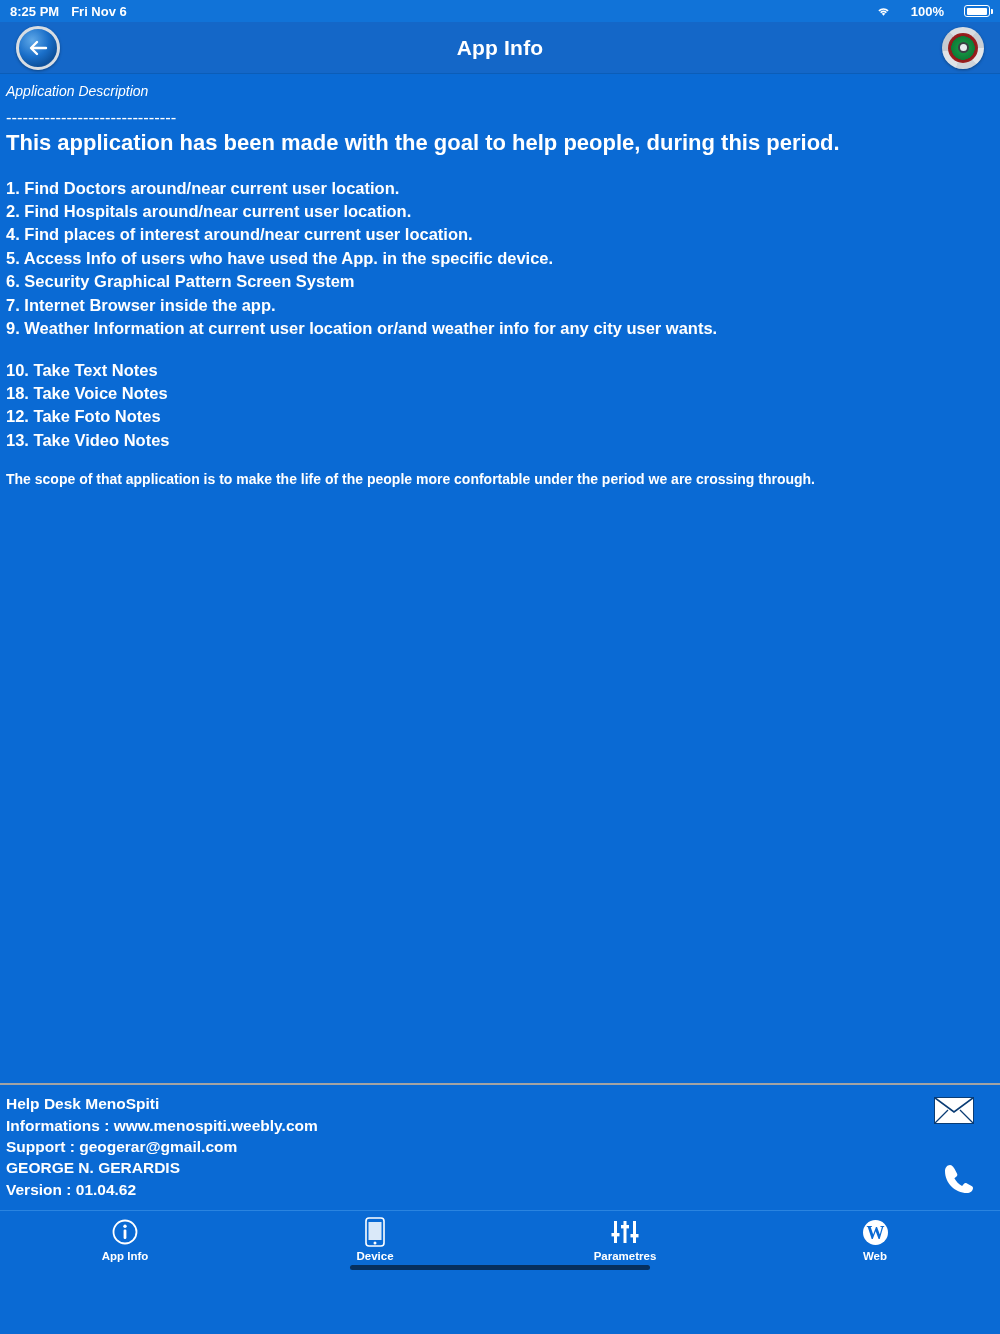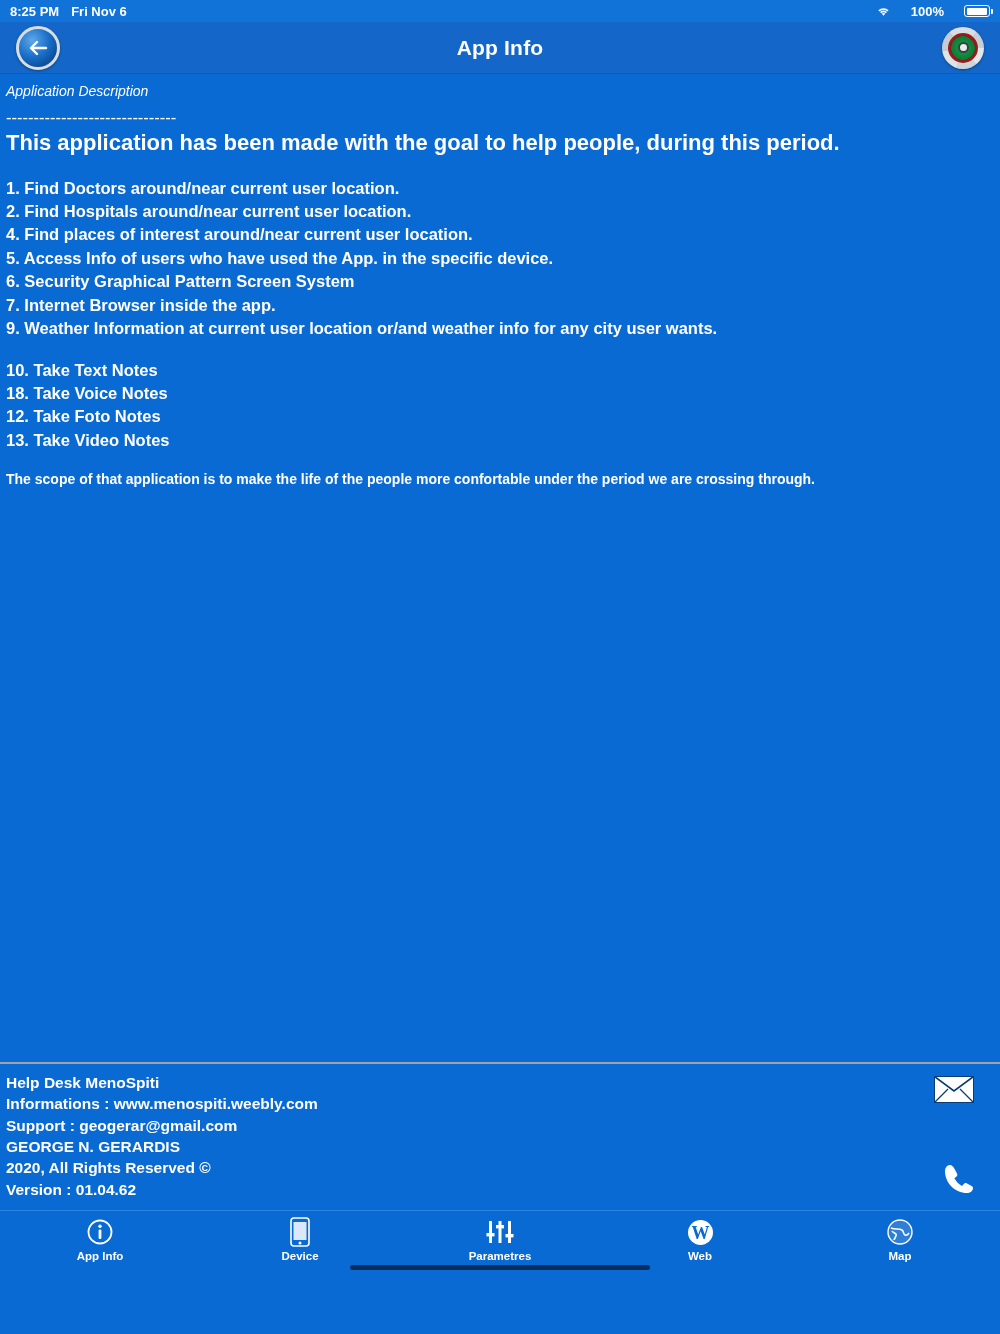--- a/index.html
+++ b/index.html
@@ -223,21 +223,20 @@
     <div class="blank-line"></div>
 
     <div class="closing">The scope of that application is to make the  life of the people more confortable under the period we are crossing through.</div>
   </div>
 
   <div class="footer-info">
     <div class="line">Help Desk MenoSpiti</div>
     <div class="line">Informations : www.menospiti.weebly.com</div>
     <div class="line">Support      : geogerar@gmail.com</div>
     <div class="line">GEORGE N. GERARDIS</div>
-    <div class="line">2020, All Rights Reserved ©</div>
     <div class="line">Version : 01.04.62</div>
 
     <div class="mail-icon">
       <svg width="40" height="27" viewBox="0 0 40 27">
         <rect x="0.5" y="0.5" width="39" height="26" fill="#ffffff" stroke="#0a3c74" stroke-width="1"></rect>
         <path d="M0.5 0.5 L20 15 L39.5 0.5" fill="none" stroke="#0a3c74" stroke-width="1.6"></path>
         <path d="M0.5 26.5 L14 13" fill="none" stroke="#0a3c74" stroke-width="1.2"></path>
         <path d="M39.5 26.5 L26 13" fill="none" stroke="#0a3c74" stroke-width="1.2"></path>
       </svg>
     </div>
@@ -289,26 +288,16 @@
     <div class="tab">
       <span class="glyph">
         <svg width="27" height="27" viewBox="0 0 27 27">
           <circle cx="13.5" cy="13.5" r="12.5" fill="#ffffff"></circle>
           <text x="13.5" y="20" text-anchor="middle" font-family="Liberation Serif, serif" font-size="18" font-weight="bold" fill="#0a6ad4">W</text>
         </svg>
       </span>
       <span class="label">Web</span>
     </div>
 
-    <div class="tab">
-      <span class="glyph">
-        <svg width="26" height="26" viewBox="0 0 26 26">
-          <circle cx="13" cy="13" r="12" fill="#2f7fd6" stroke="#ffffff" stroke-width="1.4"></circle>
-          <path d="M4 9 c4 2 8 0 11 2 c2 1.5 1 4 3 5 c1.5 0.8 3-0.5 4-2" fill="none" stroke="#ffffff" stroke-width="1.6"></path>
-          <path d="M7 21 c1-3 3-4 2-6 c-0.6-1.2-3-1-4-3" fill="none" stroke="#ffffff" stroke-width="1.6"></path>
-        </svg>
-      </span>
-      <span class="label">Map</span>
-    </div>
   </div>
 
   <div class="home-indicator"></div>
 </div>
 
 </body></html>

